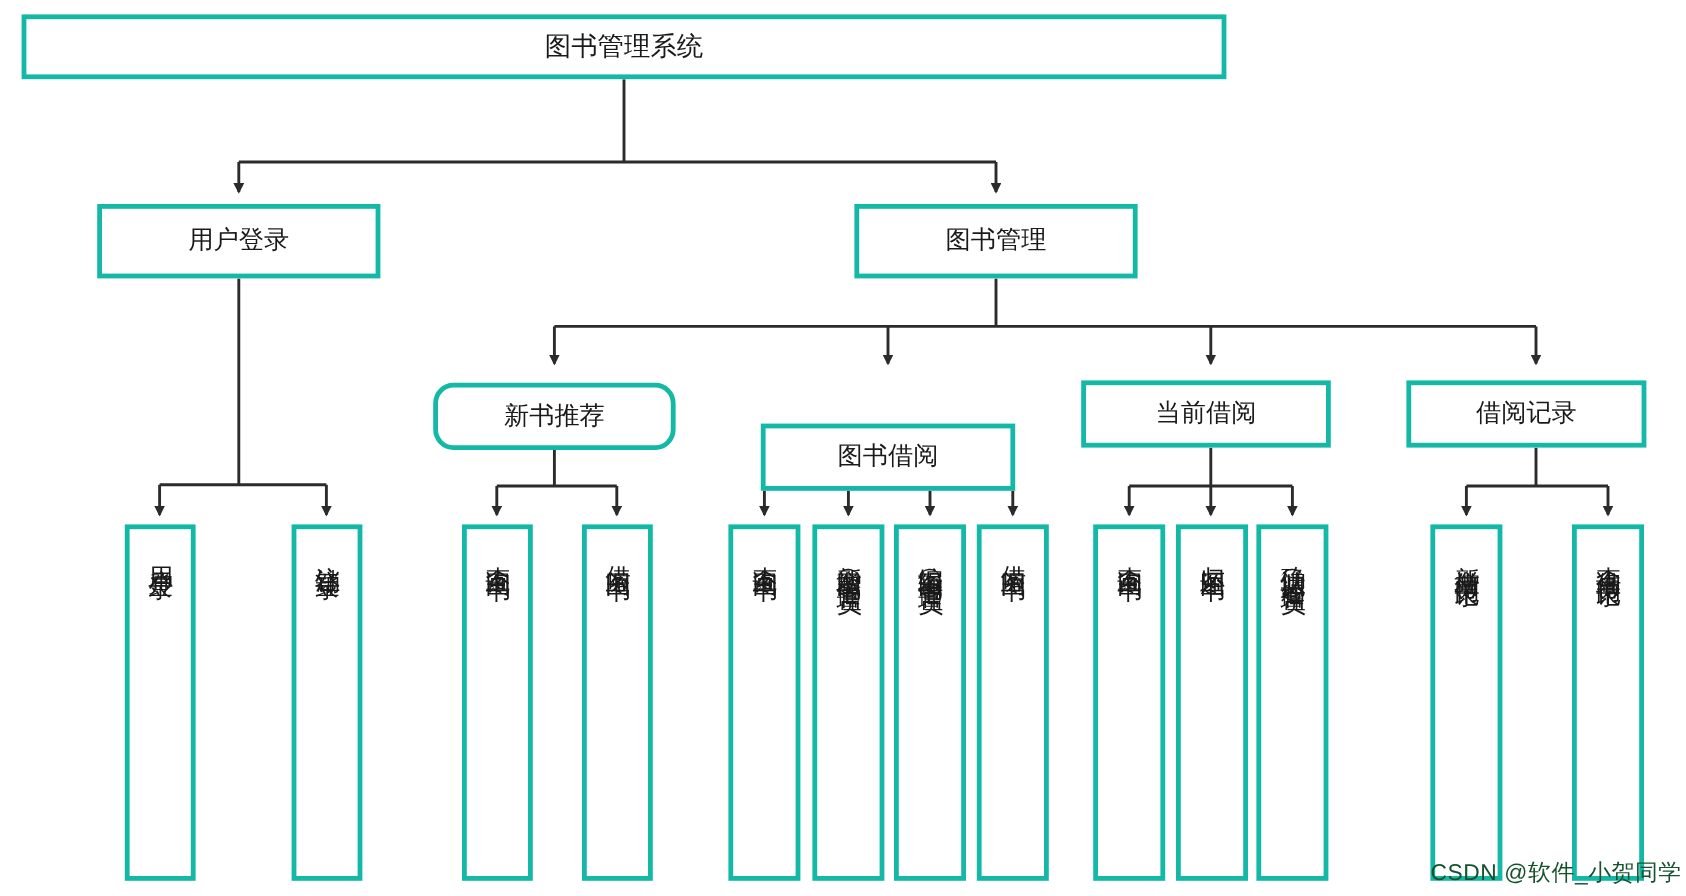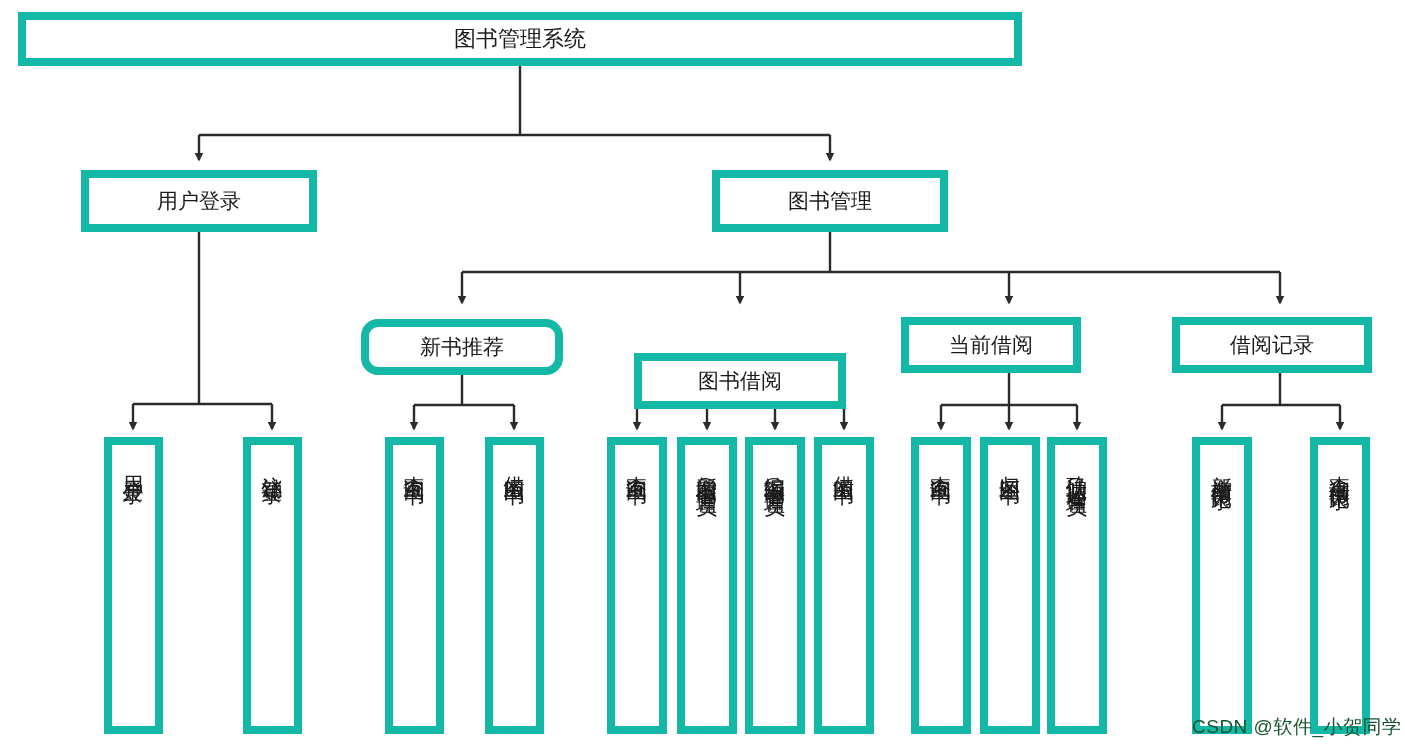--- a/index.html
+++ b/index.html
@@ -22,21 +22,21 @@
     left: 0;
     top: 0;
     width: 1405px;
     height: 747px;
     pointer-events: none;
   }
   .node {
     position: absolute;
     box-sizing: border-box;
     background: #ffffff;
-    border: 8px solid #14b8a6;
+    border: 4px solid #14b8a6;
     display: flex;
     align-items: center;
     justify-content: center;
     color: #1a1a1a;
   }
   .node .label {
     line-height: 1.18;
     text-align: center;
     white-space: pre;
   }
@@ -131,21 +131,21 @@
   <div class="node horizontal" style="left:712px; top:170px; width:236px; height:62px;justify-content:center;">
     <span class="label">图书管理</span>
   </div>
 
   <div class="node horizontal" style="left:361px; top:319px; width:202px; height:56px;border-radius:17px;">
     <span class="label">新书推荐</span>
   </div>
   <div class="node horizontal" style="left:634px; top:317px; width:212px; height:56px;margin-top:36px;">
     <span class="label">图书借阅</span>
   </div>
-  <div class="node horizontal" style="left:901px; top:317px; width:180px; height:56px;">
+  <div class="node horizontal" style="left:901px; top:317px; width:208px; height:56px;">
     <span class="label">当前借阅</span>
   </div>
   <div class="node horizontal" style="left:1172px; top:317px; width:200px; height:56px;">
     <span class="label">借阅记录</span>
   </div>
 
   <div class="node vertical" style="left:104px; top:437px; width:59px; height:297px;">
     <span class="label">用户登录</span>
   </div>
   <div class="node vertical" style="left:243px; top:437px; width:59px; height:297px;">

